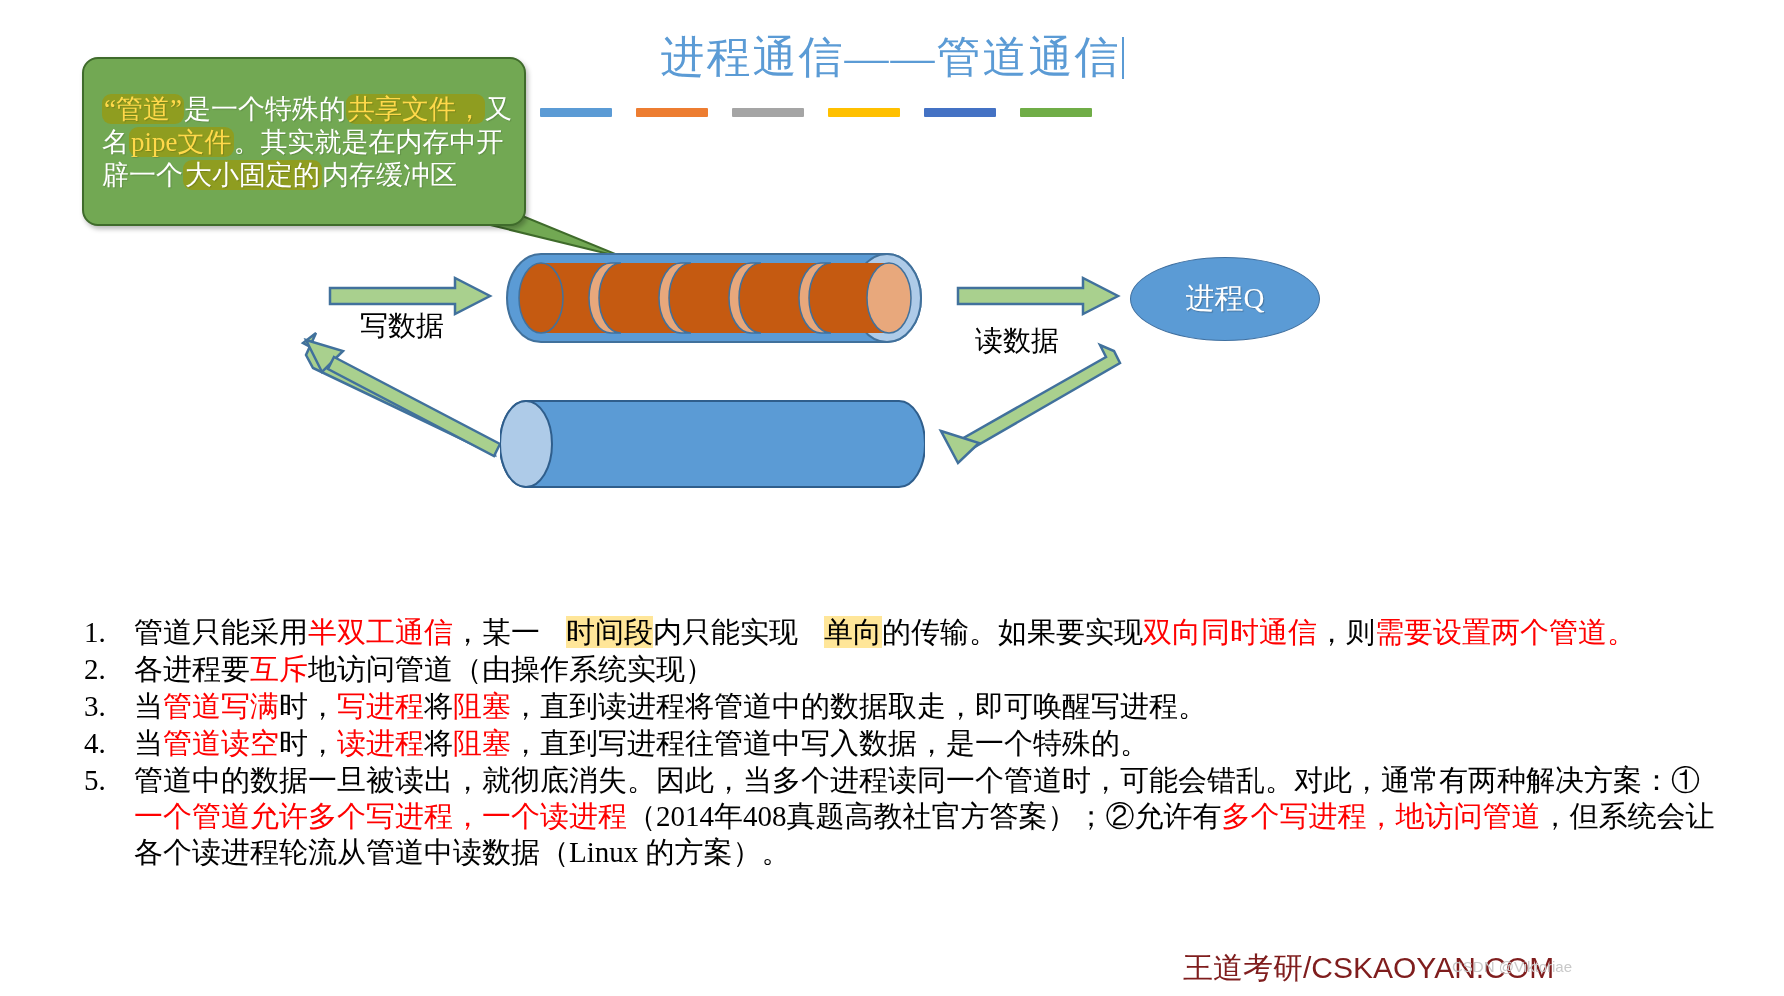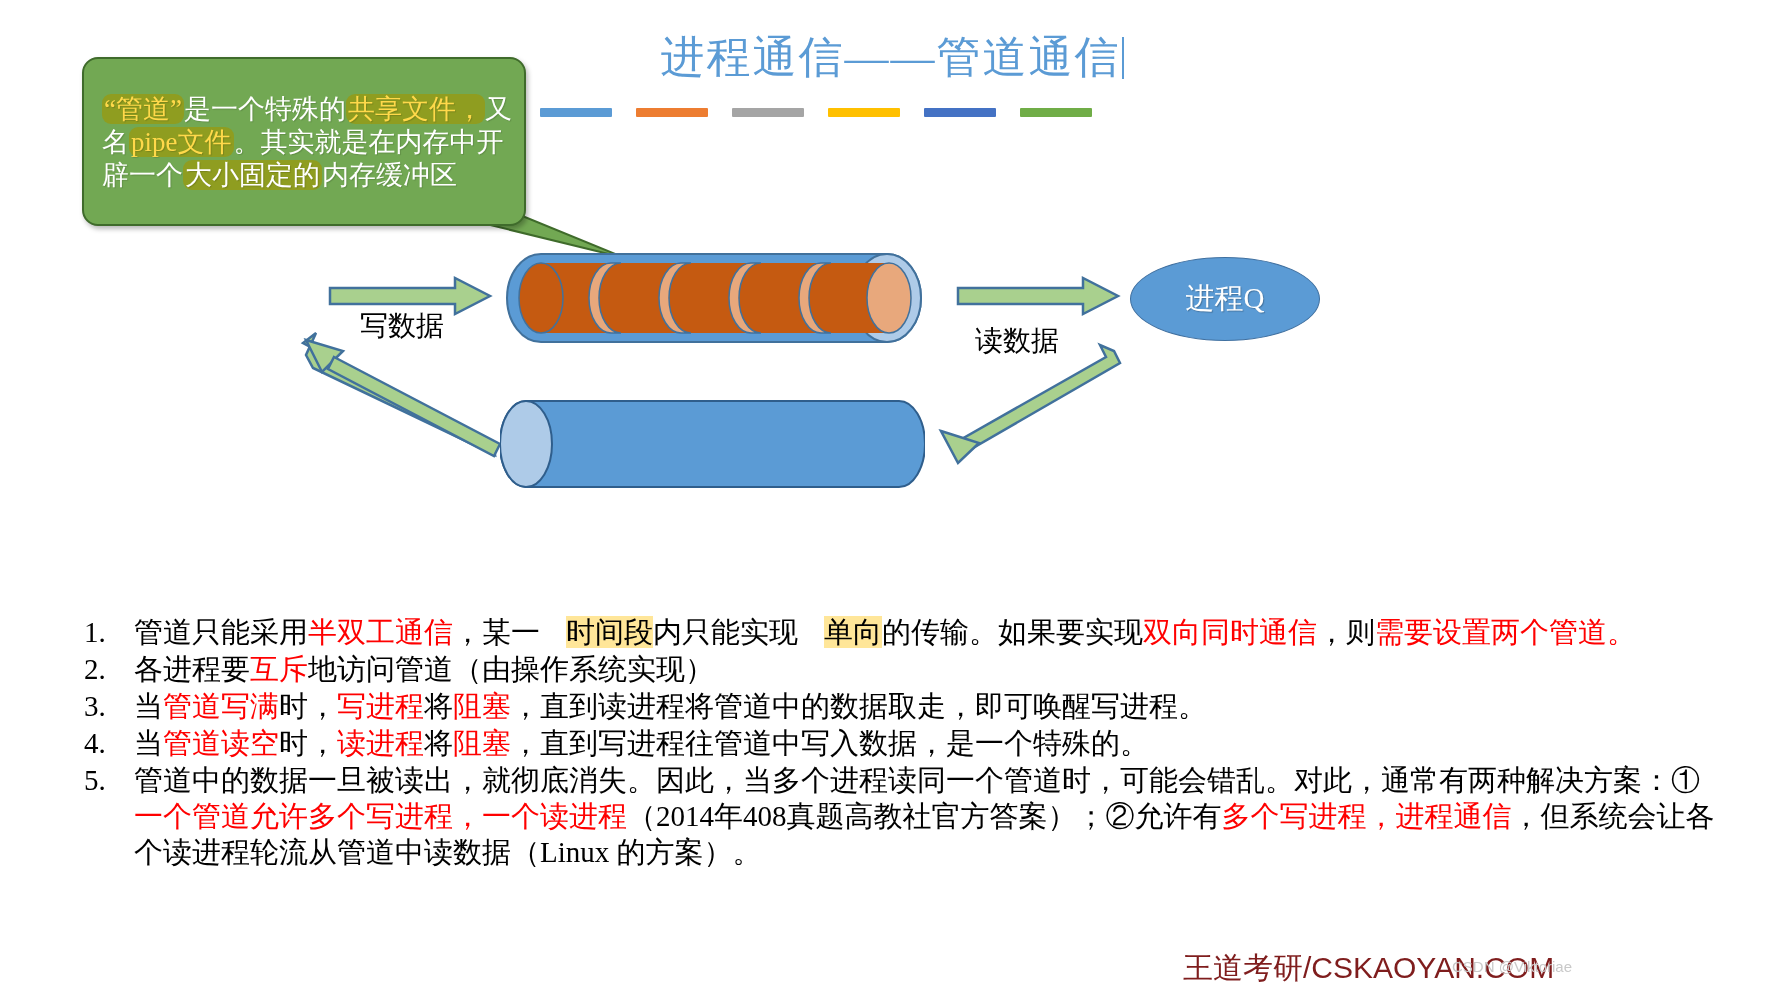--- a/index.html
+++ b/index.html
@@ -208,21 +208,21 @@
       <div class="body"><span>当</span><span class="r">管道写满</span><span>时，</span><span class="r">写进程</span><span>将</span><span class="r">阻塞</span><span>，直到读进程将管道中的数据取走，即可唤醒写进程。</span></div>
     </div>
 
     <div class="li">
       <div class="num">4.</div>
       <div class="body"><span>当</span><span class="r">管道读空</span><span>时，</span><span class="r">读进程</span><span>将</span><span class="r">阻塞</span><span>，直到写进程往管道中写入数据，是一个特殊的。</span></div>
     </div>
 
     <div class="li">
       <div class="num">5.</div>
-      <div class="body"><span>管道中的数据一旦被读出，就彻底消失。因此，当多个进程读同一个管道时，可能会错乱。对此，通常有两种解决方案：①</span><span class="r">一个管道允许多个写进程，一个读进程</span><span>（2014年408真题高教社官方答案）；②允许有</span><span class="r">多个写进程，进程通信</span><span>，但系统会让各个读进程轮流从管道中读数据（Linux 的方案）。</span></div>
+      <div class="body"><span>管道中的数据一旦被读出，就彻底消失。因此，当多个进程读同一个管道时，可能会错乱。对此，通常有两种解决方案：①</span><span class="r">一个管道允许多个写进程，一个读进程</span><span>（2014年408真题高教社官方答案）；②允许有</span><span class="r">多个写进程，地访问管道</span><span>，但系统会让各个读进程轮流从管道中读数据（Linux 的方案）。</span></div>
     </div>
 
   </div>
 
   <div class="footer">王道考研/CSKAOYAN.COM</div>
   <div class="watermark">CSDN @Viktoriae</div>
 
 </div>
 
 </body></html>

